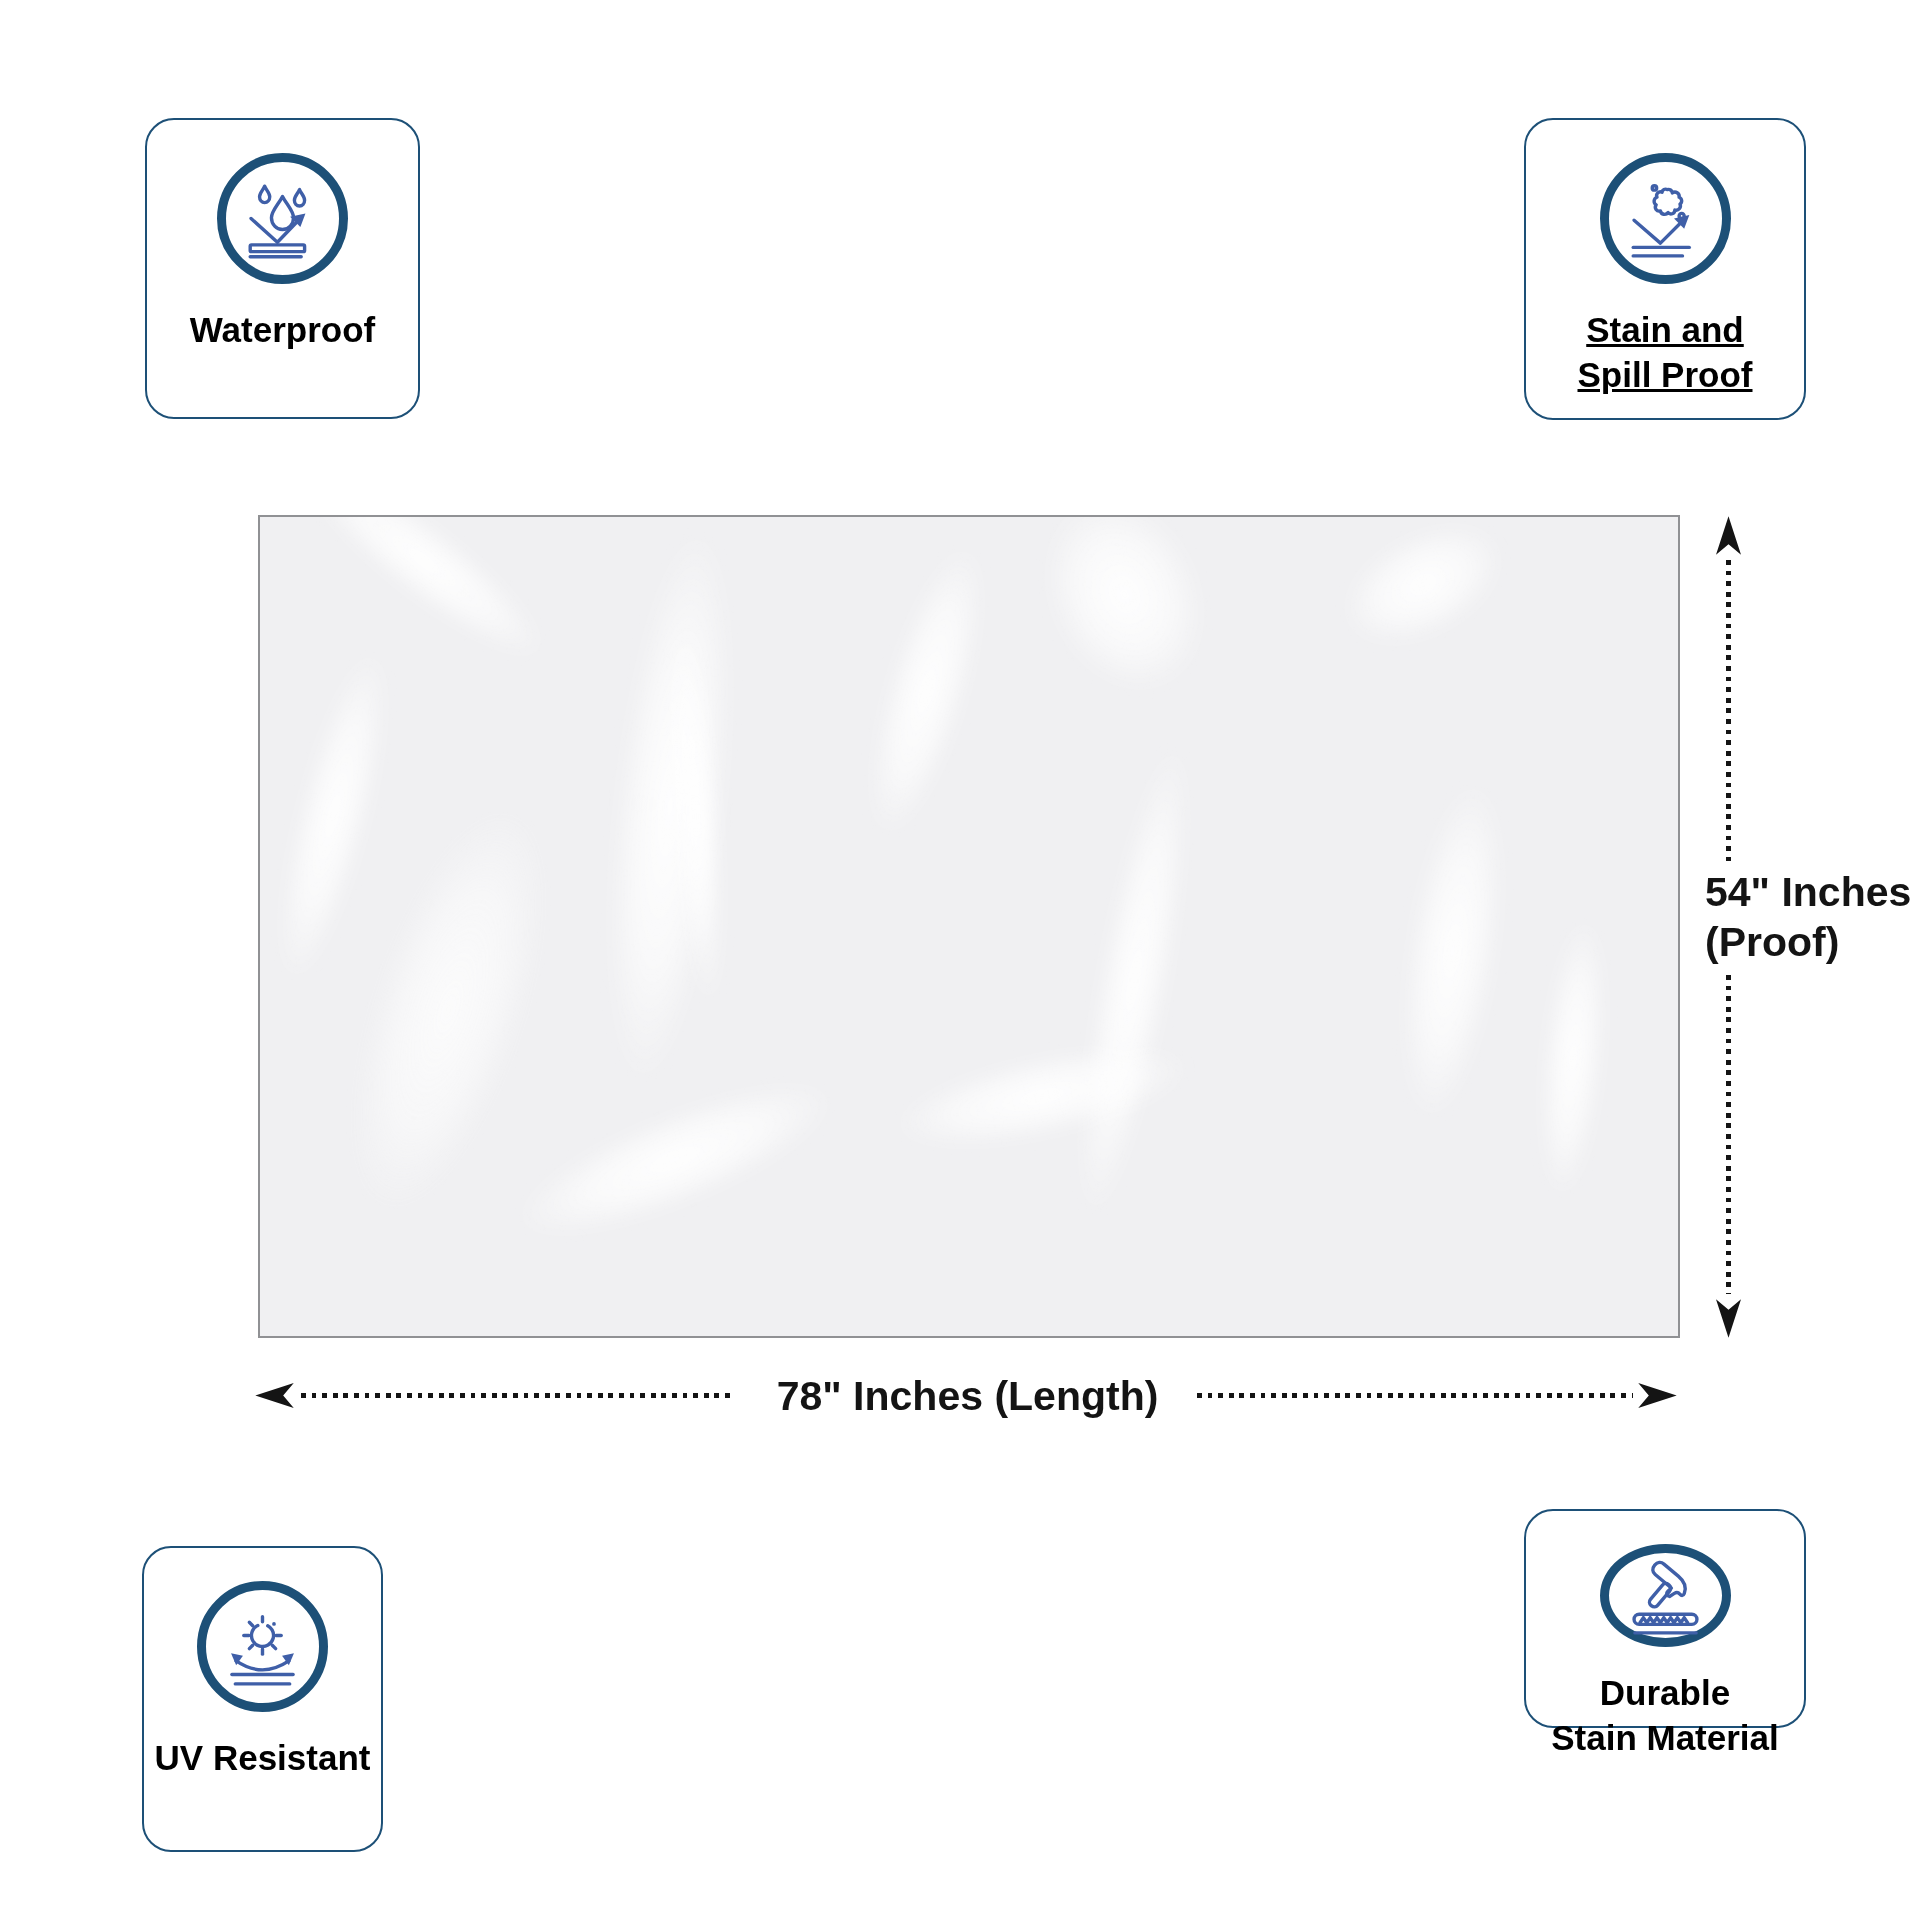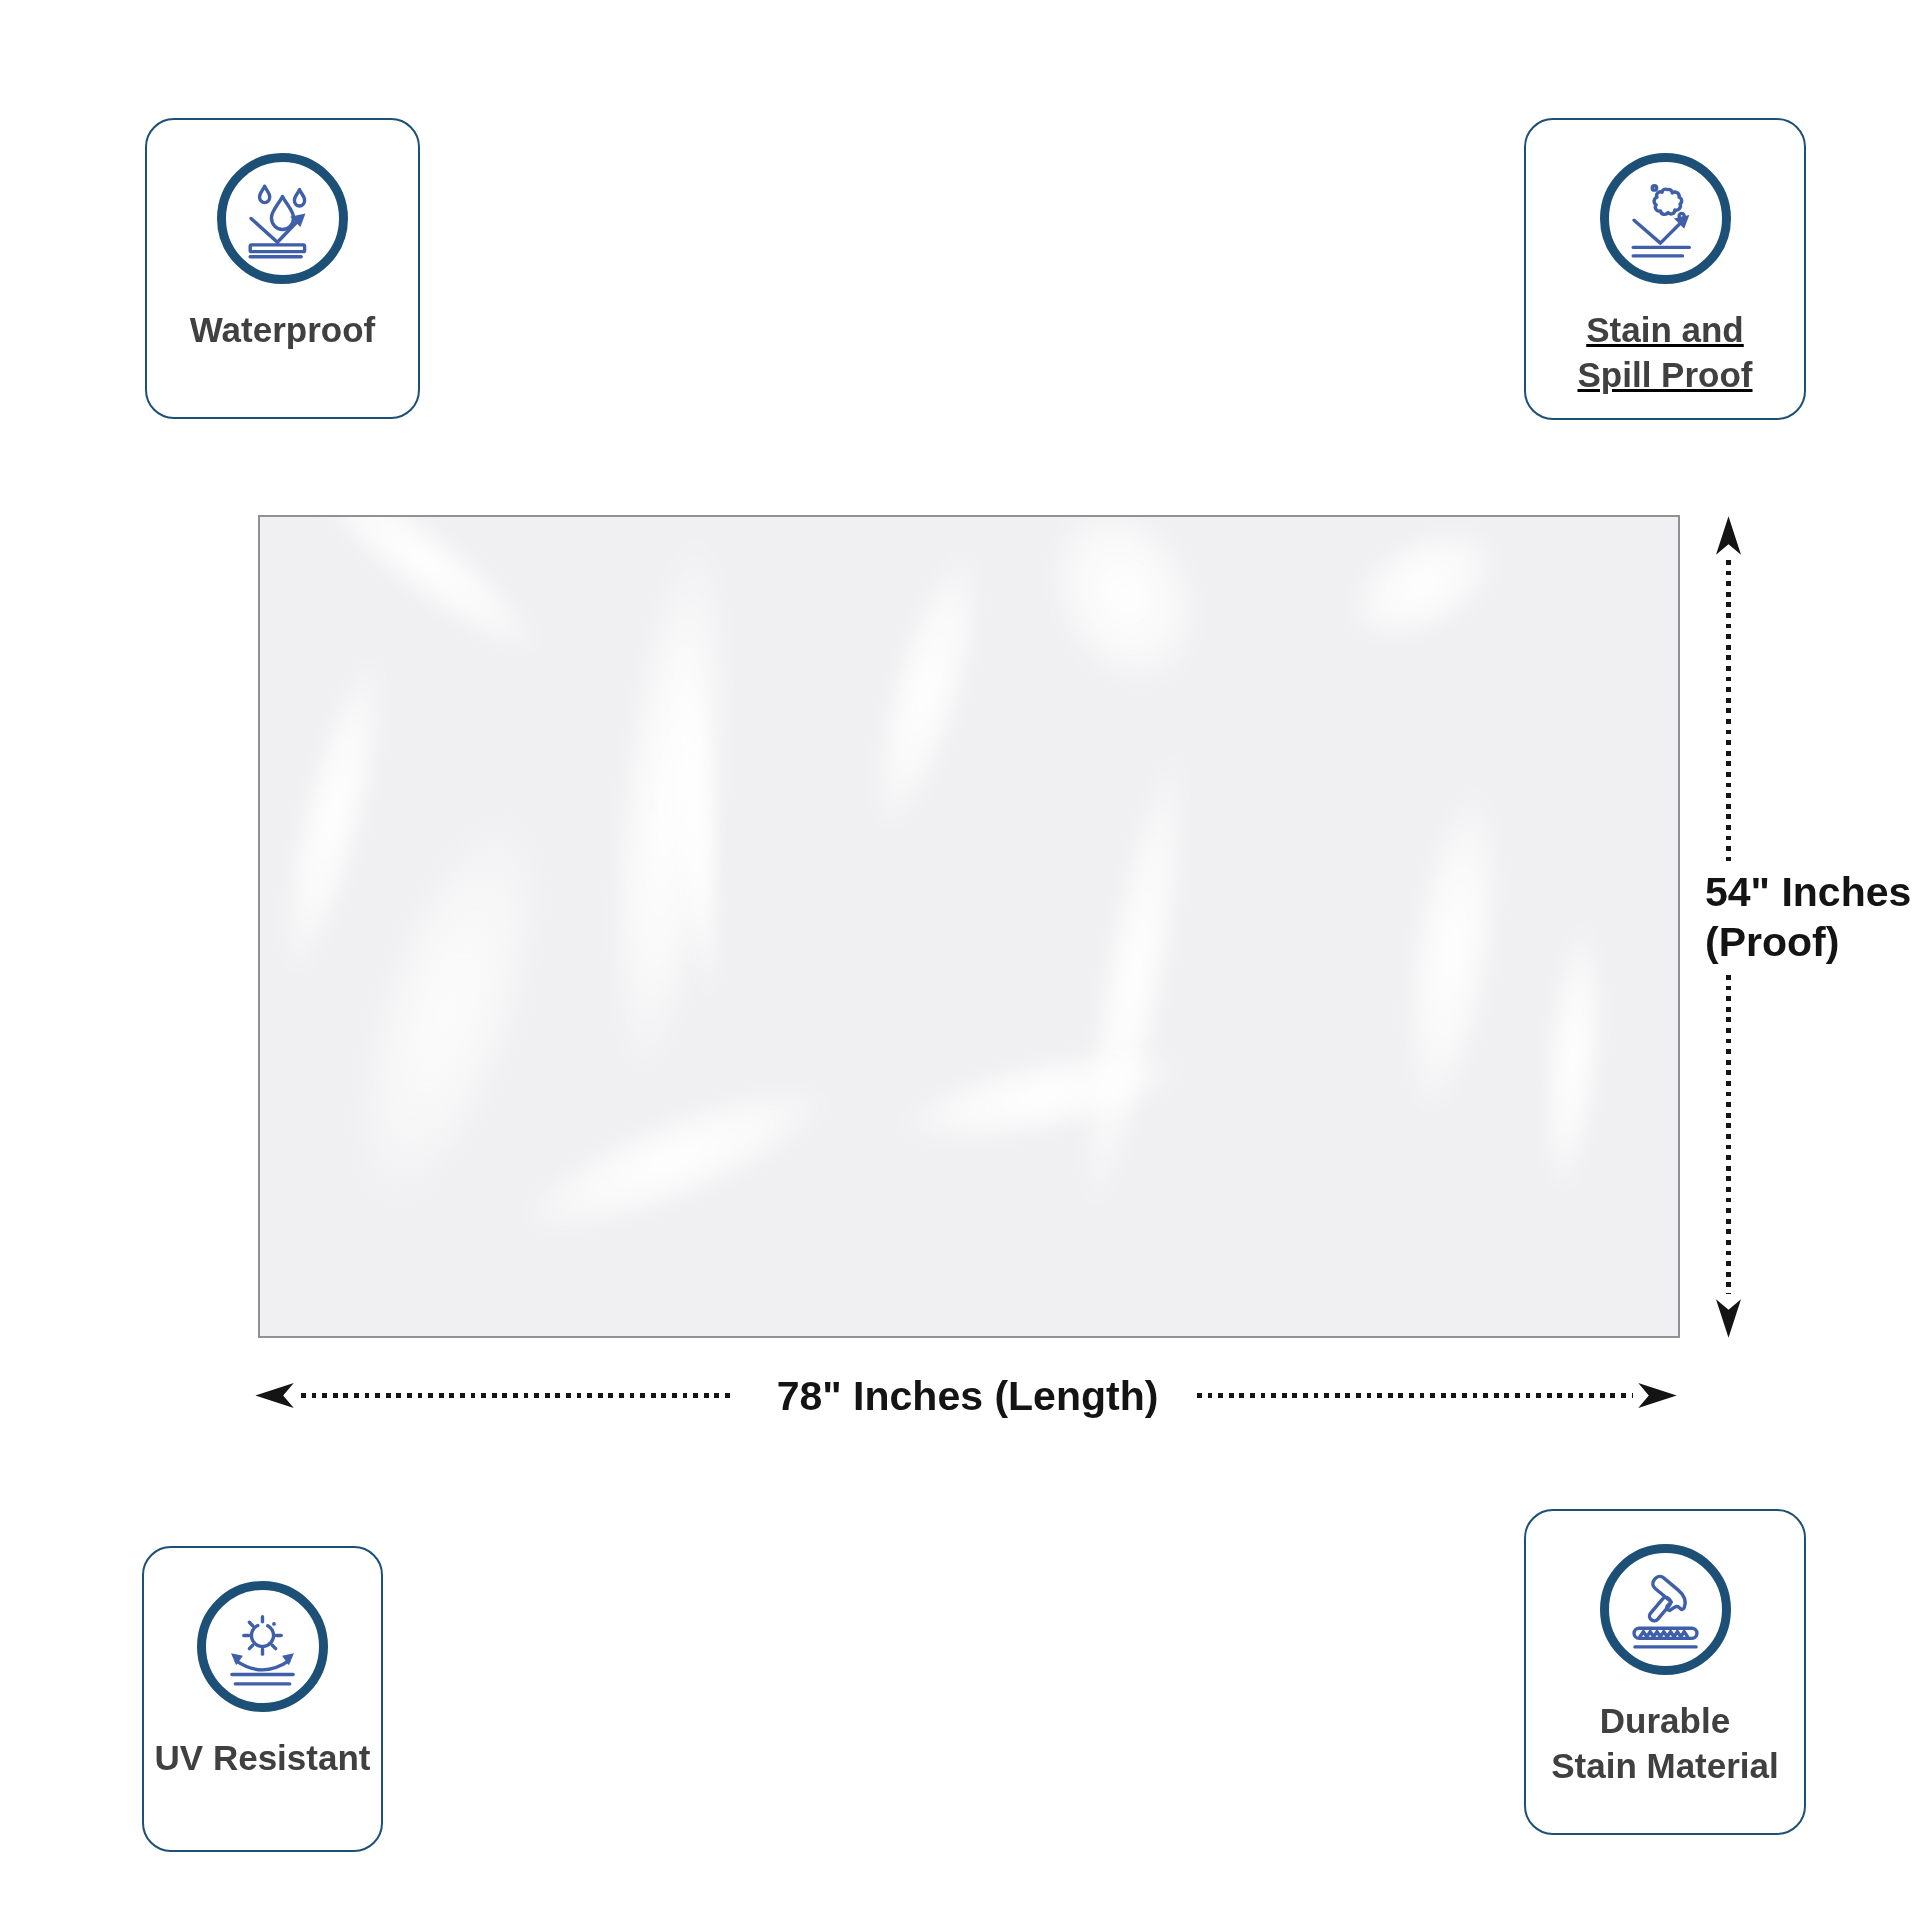--- a/index.html
+++ b/index.html
@@ -5,26 +5,26 @@
   html,body{margin:0;padding:0;background:#ffffff;}
   .canvas{position:relative;width:1931px;height:1931px;background:#ffffff;overflow:hidden;
           font-family:"Liberation Sans", sans-serif;}
 
   
   .badge{position:absolute;background:#ffffff;border:2.9px solid #1d5077;border-radius:29px;
          display:flex;flex-direction:column;align-items:center;box-sizing:border-box;}
   #badge-waterproof{left:145px;top:118px;width:275px;height:301px;}
   #badge-stain    {left:1524px;top:118px;width:282px;height:302px;text-decoration:underline;}
   #badge-uv       {left:142px;top:1546px;width:241px;height:306px;}
-  #badge-durable  {left:1524px;top:1509px;width:282px;height:326px;}
+  #badge-durable  {left:1524px;top:1509px;width:282px;height:219px;}
 
   .ring{margin-top:33px;width:113px;height:113px;border:9.7px solid #1d5077;border-radius:50%;
         display:flex;align-items:center;justify-content:center;background:#fff;box-sizing:content-box;}
   .ring svg{display:block;}
-  .label{margin-top:23px;font-size:35px;line-height:45px;font-weight:bold;color:#404040;
+  .label{margin-top:23px;font-size:35px;line-height:45px;font-weight:bold;color:#000000;
          text-align:center;letter-spacing:0px;width:100%;}
 
   .icon-stroke{stroke:#3f5fa8;fill:none;stroke-width:4;stroke-linecap:round;stroke-linejoin:round;}
   .icon-fill{fill:#3f5fa8;stroke:none;}
 
   
   #cloth{position:absolute;left:258px;top:515px;width:1422px;height:823px;
          background:#f0f0f2;border:2.9px solid #909194;box-sizing:border-box;overflow:hidden;}
   .sheen{position:absolute;background:radial-gradient(ellipse at 50% 50%,
          rgba(255,255,255,0.97) 0%, rgba(255,255,255,0.6) 42%, rgba(255,255,255,0) 72%);

